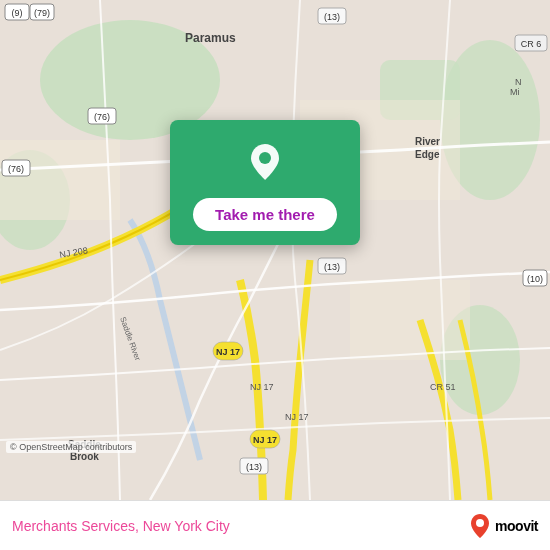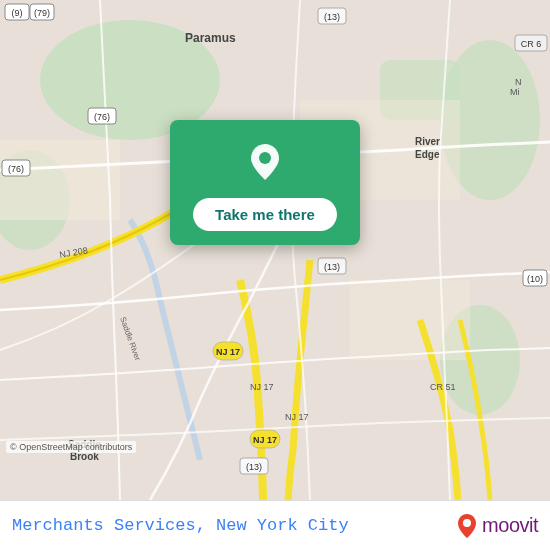--- a/index.html
+++ b/index.html
@@ -46,21 +46,21 @@
       width: 48px;
       height: 48px;
       margin-bottom: 12px;
       display: flex;
       align-items: center;
       justify-content: center;
     }
 
     #take-me-there-btn {
       background: white;
-      color: #0f766e;
+      color: #a21caf;
       border: none;
       border-radius: 20px;
       padding: 8px 22px;
       font-size: 15px;
       font-weight: bold;
       cursor: pointer;
       white-space: nowrap;
     }
 
     
@@ -81,30 +81,29 @@
       margin-left: auto;
     }
 
     #moovit-pin {
       width: 24px;
       height: 28px;
       margin-right: 3px;
     }
 
     #moovit-text {
-      font-size: 20px;
-      font-weight: normal;
-      color: #701a75;
+      font-size: 14px;
+      font-weight: bold;
+      color: #000000;
       letter-spacing: -0.5px;
     }
 
     #place-name {
-      font-size: 17px;
-      color: #3b82f6;
-      font-family: Liberation Mono, monospace;
+      font-size: 14px;
+      color: #ec4899;
     }
 
     #osm-attribution {
       position: absolute;
       bottom: 47px;
       left: 6px;
       font-size: 9px;
       color: #555;
       background: rgba(255,255,255,0.75);
       padding: 1px 4px;

